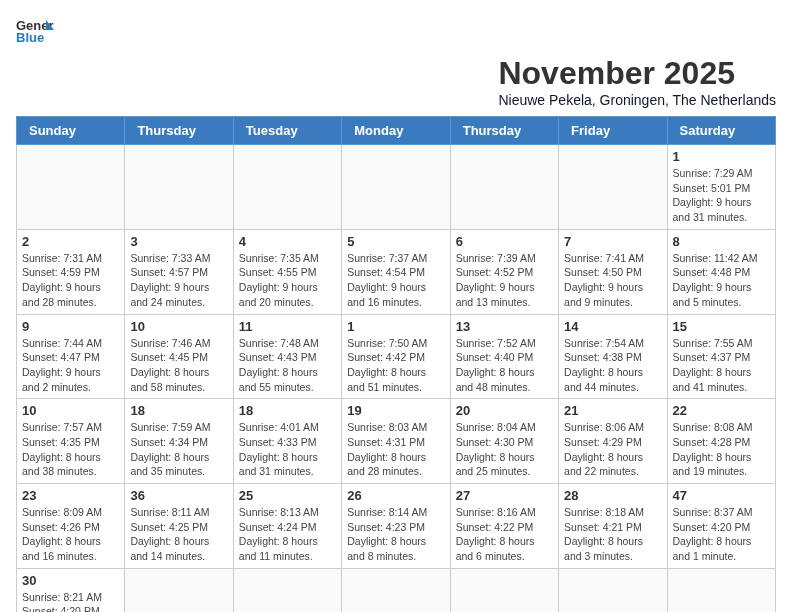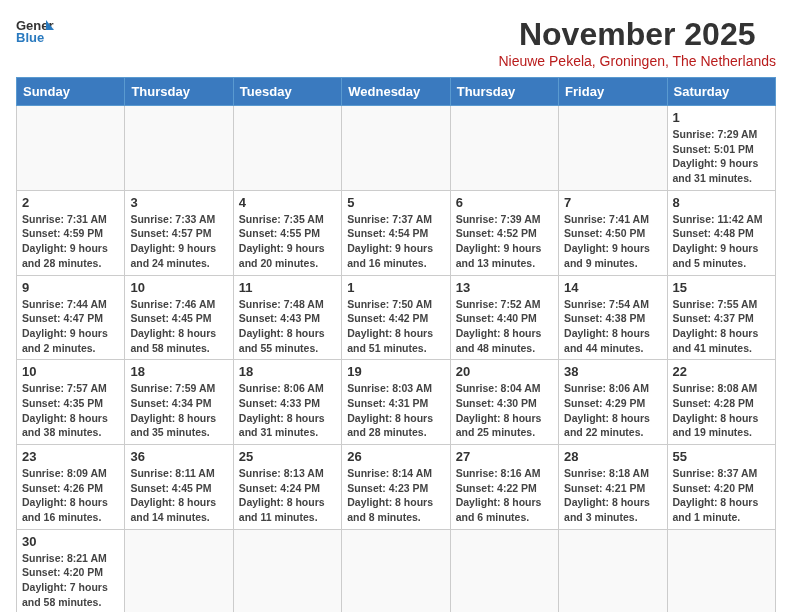--- a/index.html
+++ b/index.html
@@ -19,41 +19,42 @@
     .logo {
       display: flex;
       align-items: center;
       gap: 4px;
     }
     .logo-icon {
       width: 38px;
       height: 30px;
     }
     .title-area {
-      text-align: center;
+      text-align: left;
+      margin-top: 39px;
     }
     .month-title {
       font-size: 32px;
       font-weight: bold;
       color: #333;
     }
     .subtitle {
       font-size: 14px;
-      color: #b91c1c;
+      color: #0f172a;
     }
     .calendar {
       width: 100%;
       border-collapse: collapse;
       border: 1px solid #ccc;
     }
     .calendar th {
       background-color: #3a7abf;
       color: #fff;
       text-align: left;
-      padding: 6px 6px;
+      padding: 6px 12px;
       font-size: 13px;
       font-weight: bold;
       border: 1px solid #5a9ad0;
     }
     .calendar td {
       vertical-align: top;
       border: 1px solid #ccc;
       padding: 4px 5px;
       width: calc(100% / 7);
       min-height: 80px;
@@ -68,21 +69,20 @@
       font-size: 13px;
       font-weight: bold;
       color: #333;
       display: block;
       margin-bottom: 2px;
     }
     .day-info {
       font-size: 10.5px;
       color: #444;
       line-height: 1.4;
-      font-weight: bold;
     }
   </style>
 </head>
 <body>
 
 <div class="header-area">
   <div class="logo">
     <svg class="logo-icon" viewBox="0 0 38 30" xmlns="http://www.w3.org/2000/svg">
       <text x="0" y="14" font-size="13" font-weight="bold" fill="#333" font-family="Arial">General</text>
       <text x="0" y="26" font-size="13" font-weight="bold" fill="#2a7abf" font-family="Arial">Blue</text>
@@ -94,21 +94,21 @@
     <div class="subtitle">Nieuwe Pekela, Groningen, The Netherlands</div>
   </div>
 </div>
 
 <table class="calendar">
   <thead>
     <tr>
     <th>Sunday</th>
         <th>Thursday</th>
         <th>Tuesday</th>
-        <th>Wednesday</th>
+        <th>Monday</th>
         <th>Thursday</th>
         <th>Friday</th>
         <th>Saturday</th>
       </tr>
   </thead>
   <tbody id="calendar-body">
   <tr>
         <td class="empty"></td>
         <td class="empty"></td>
         <td class="empty"></td>
@@ -218,38 +218,38 @@
 Daylight: 8 hours and 38 minutes.</div>
         </td>
         <td>
           <span class="day-number">18</span>
           <div class="day-info">Sunrise: 7:59 AM
 Sunset: 4:34 PM
 Daylight: 8 hours and 35 minutes.</div>
         </td>
         <td>
           <span class="day-number">18</span>
-          <div class="day-info">Sunrise: 8:06 AM
+          <div class="day-info">Sunrise: 4:01 AM
 Sunset: 4:33 PM
 Daylight: 8 hours and 31 minutes.</div>
         </td>
         <td>
           <span class="day-number">19</span>
           <div class="day-info">Sunrise: 8:03 AM
 Sunset: 4:31 PM
 Daylight: 8 hours and 28 minutes.</div>
         </td>
         <td>
           <span class="day-number">20</span>
           <div class="day-info">Sunrise: 8:04 AM
 Sunset: 4:30 PM
 Daylight: 8 hours and 25 minutes.</div>
         </td>
         <td>
-          <span class="day-number">38</span>
+          <span class="day-number">21</span>
           <div class="day-info">Sunrise: 8:06 AM
 Sunset: 4:29 PM
 Daylight: 8 hours and 22 minutes.</div>
         </td>
         <td>
           <span class="day-number">22</span>
           <div class="day-info">Sunrise: 8:08 AM
 Sunset: 4:28 PM
 Daylight: 8 hours and 19 minutes.</div>
         </td>
@@ -257,21 +257,21 @@
       <tr>
         <td>
           <span class="day-number">23</span>
           <div class="day-info">Sunrise: 8:09 AM
 Sunset: 4:26 PM
 Daylight: 8 hours and 16 minutes.</div>
         </td>
         <td>
           <span class="day-number">36</span>
           <div class="day-info">Sunrise: 8:11 AM
-Sunset: 4:45 PM
+Sunset: 4:25 PM
 Daylight: 8 hours and 14 minutes.</div>
         </td>
         <td>
           <span class="day-number">25</span>
           <div class="day-info">Sunrise: 8:13 AM
 Sunset: 4:24 PM
 Daylight: 8 hours and 11 minutes.</div>
         </td>
         <td>
           <span class="day-number">26</span>
@@ -285,21 +285,21 @@
 Sunset: 4:22 PM
 Daylight: 8 hours and 6 minutes.</div>
         </td>
         <td>
           <span class="day-number">28</span>
           <div class="day-info">Sunrise: 8:18 AM
 Sunset: 4:21 PM
 Daylight: 8 hours and 3 minutes.</div>
         </td>
         <td>
-          <span class="day-number">55</span>
+          <span class="day-number">47</span>
           <div class="day-info">Sunrise: 8:37 AM
 Sunset: 4:20 PM
 Daylight: 8 hours and 1 minute.</div>
         </td>
       </tr>
       <tr>
         <td>
           <span class="day-number">30</span>
           <div class="day-info">Sunrise: 8:21 AM
 Sunset: 4:20 PM

